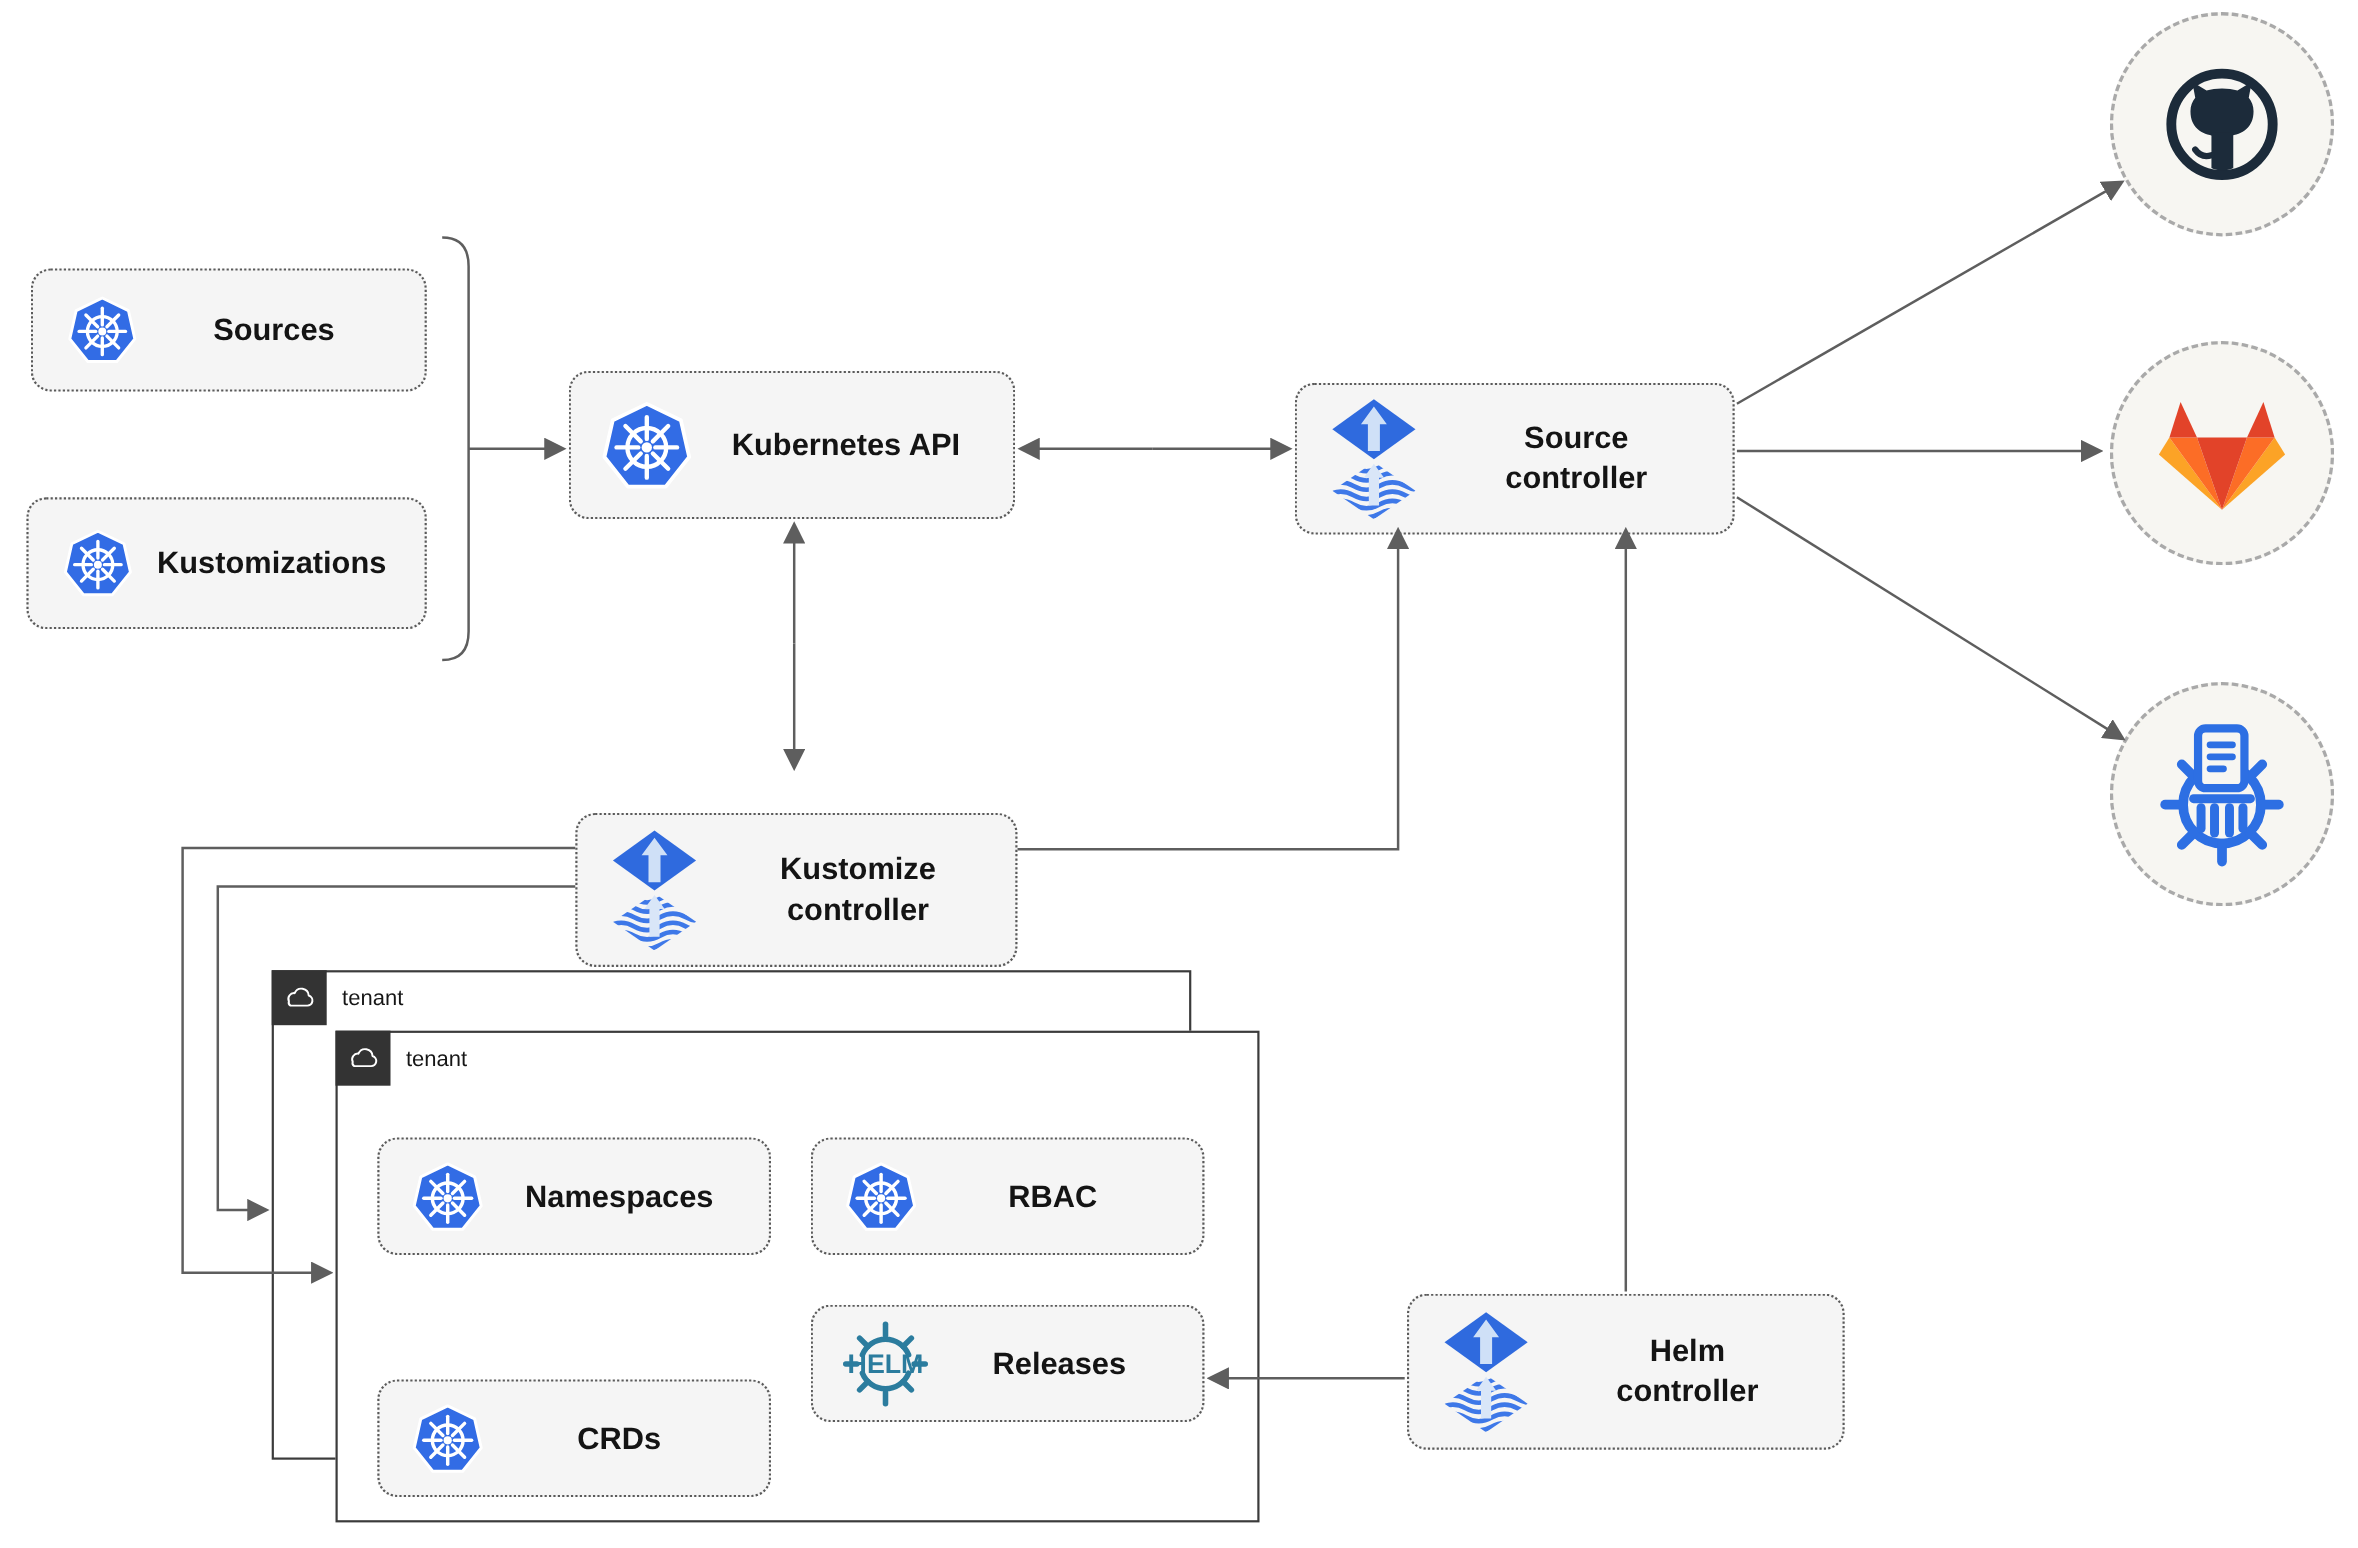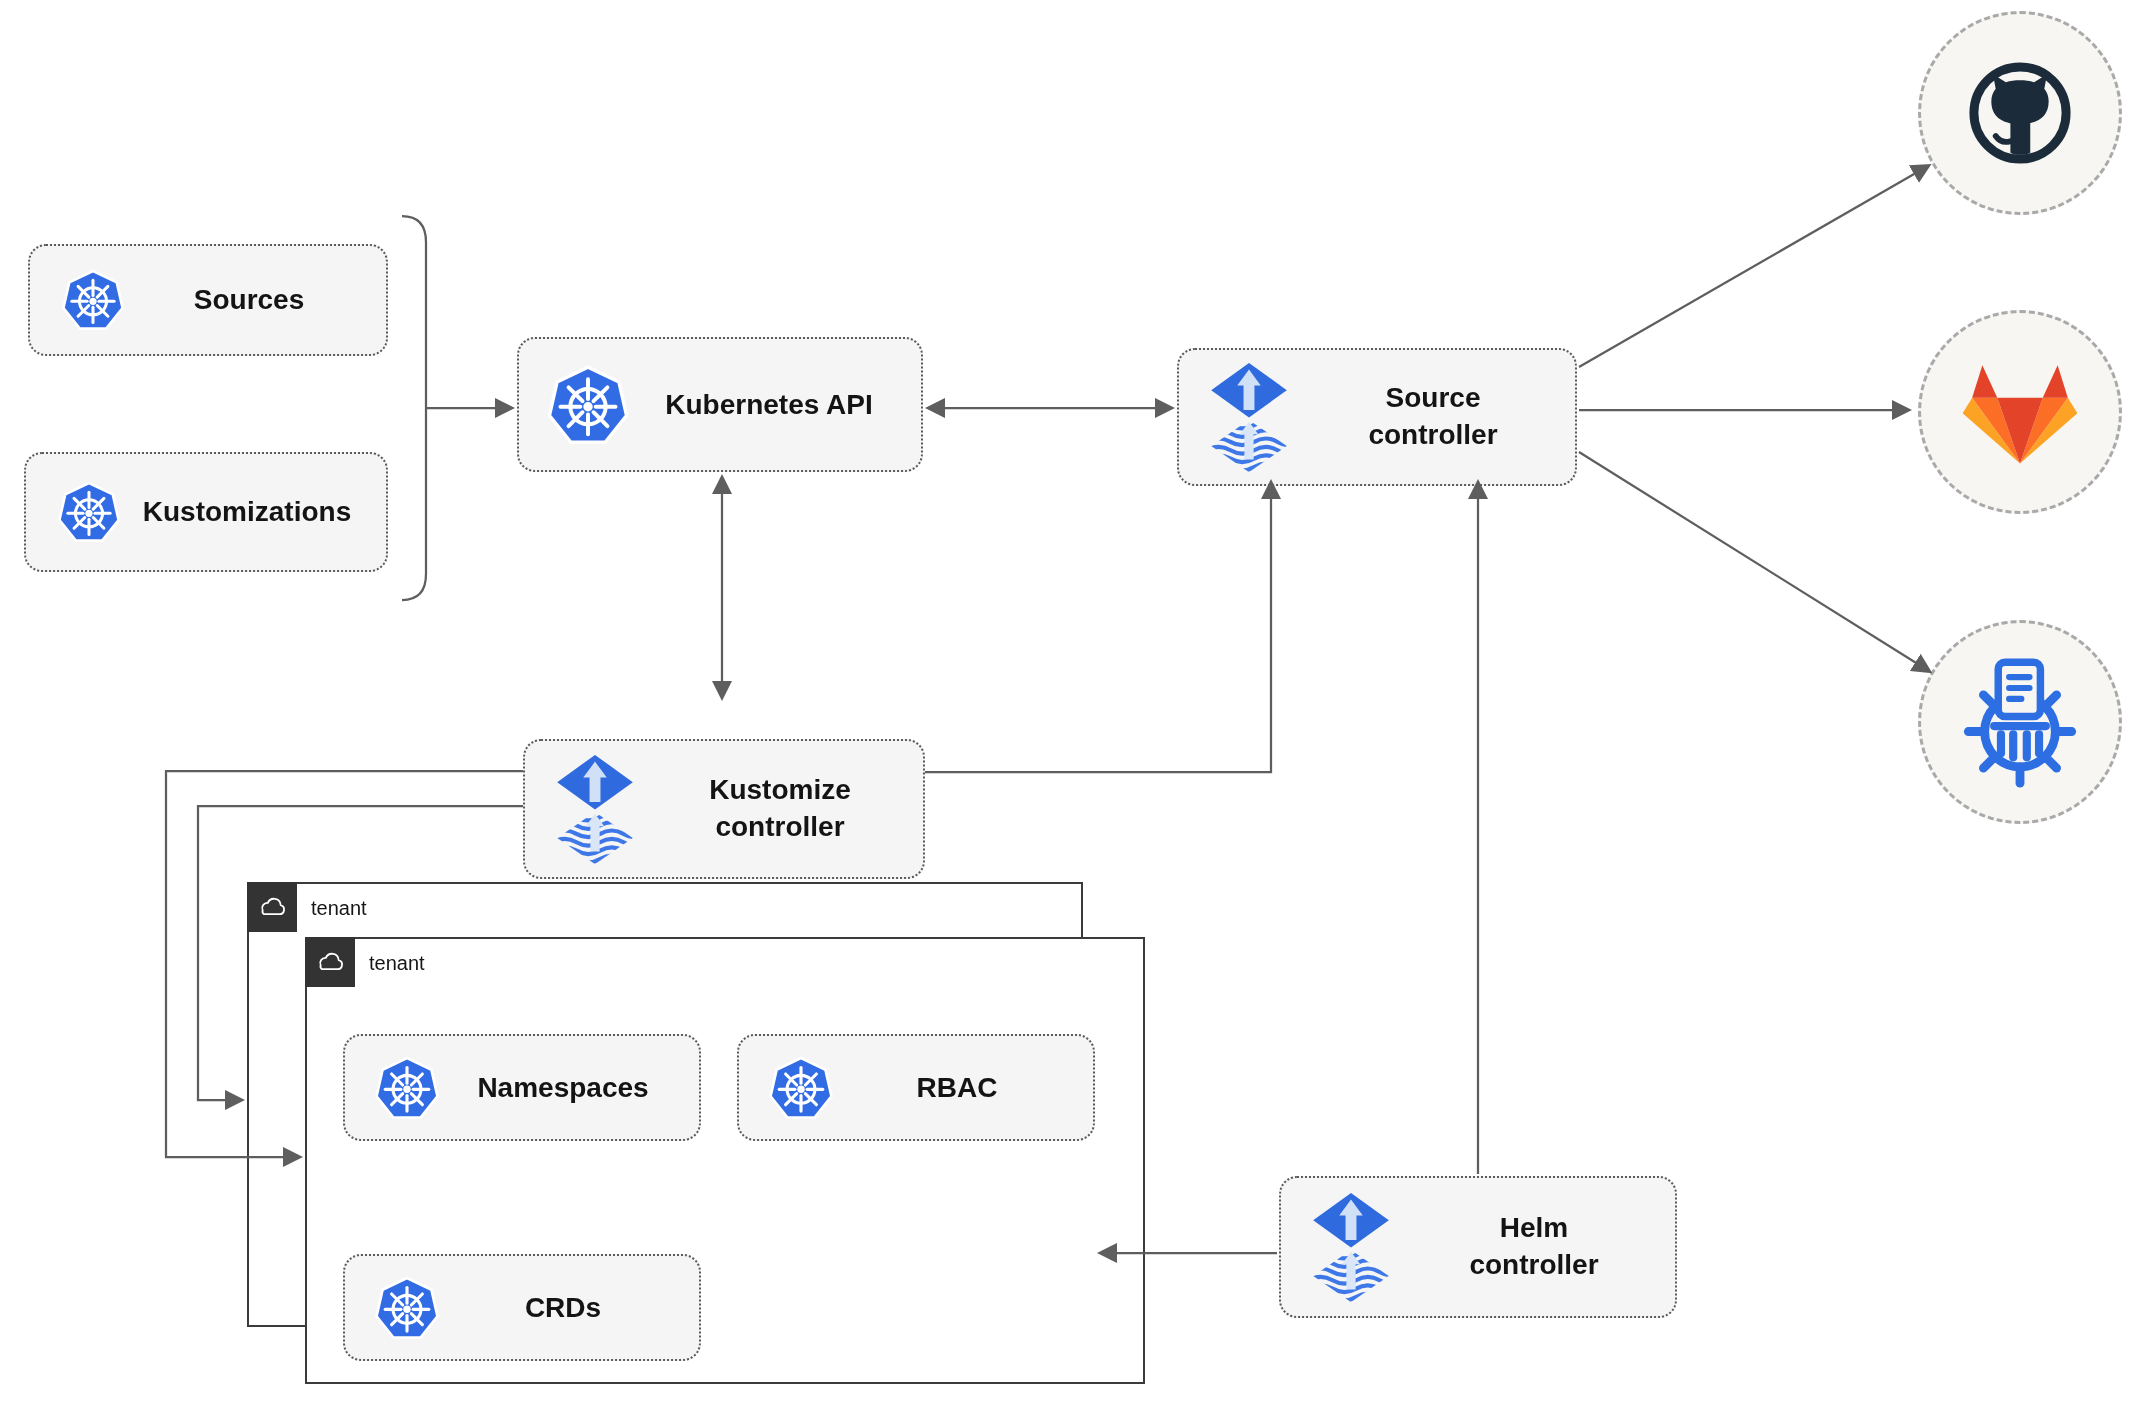--- a/index.html
+++ b/index.html
@@ -206,20 +206,26 @@
     <span class="nlabel">RBAC</span>
   </div>
 
   <div class="node" style="left:343px;top:1254px;width:358px;height:107px">
     <svg class="nicon" style="margin-left:28px" width="68" height="68" viewBox="0 0 100 100">
         <use href="#i-k8s"></use>
       </svg>
     <span class="nlabel">CRDs</span>
   </div>
 
+  <div class="node" style="left:737px;top:1186px;width:358px;height:107px">
+    <svg class="nicon" style="margin-left:24px" width="84" height="84" viewBox="0 0 100 100">
+        <use href="#i-helm"></use>
+      </svg>
+    <span class="nlabel">Releases</span>
+  </div>
 
   <div class="hub" style="left:1918px;top:11px">
     <svg width="128" height="128" viewBox="0 0 100 100">
         <use href="#i-github"></use>
       </svg>
   </div>
   <div class="hub" style="left:1918px;top:310px">
     <svg width="120" height="110" viewBox="0 0 100 92">
         <use href="#i-gitlab"></use>
       </svg>

